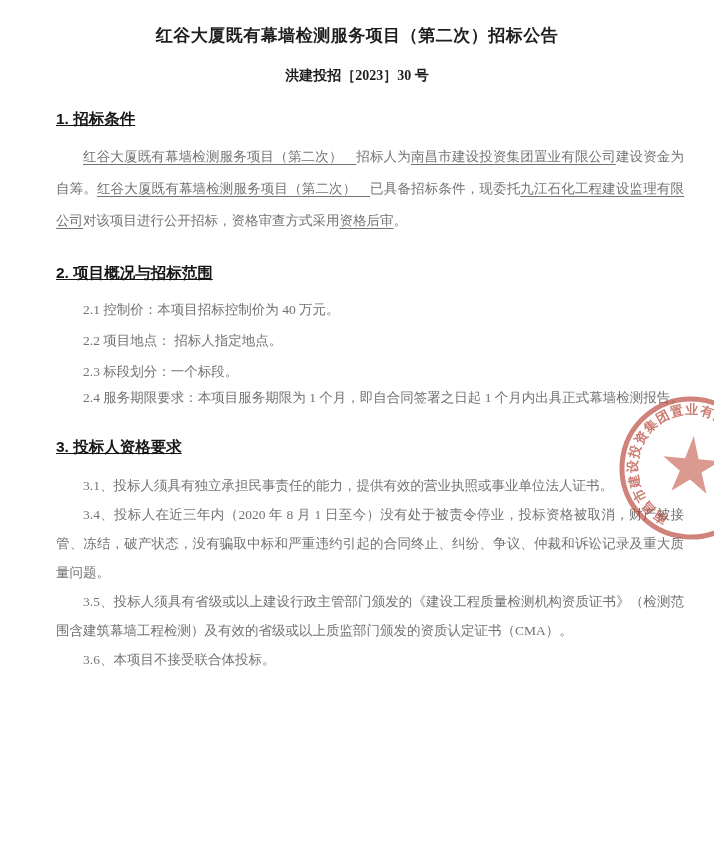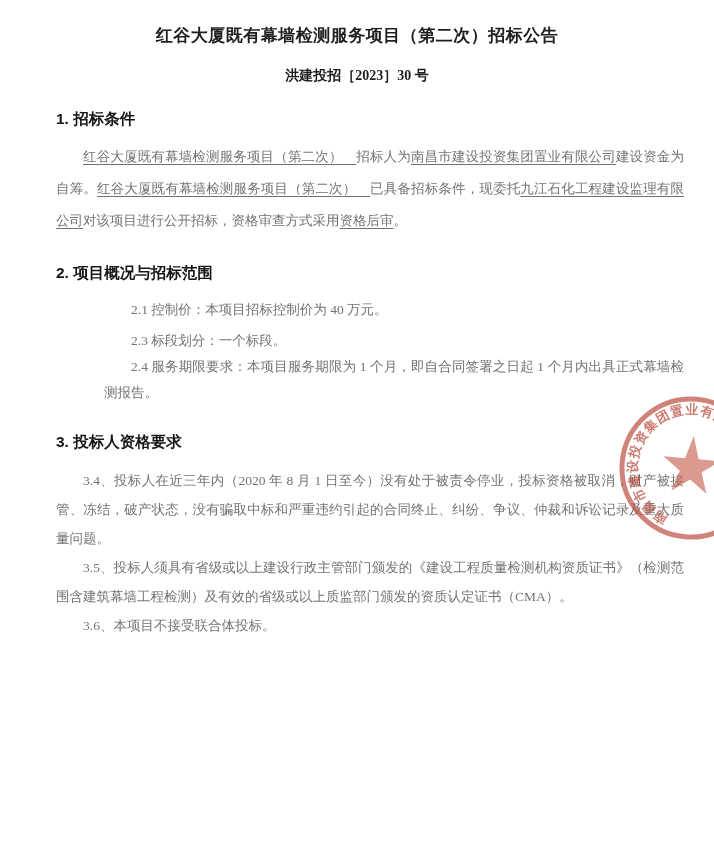--- a/index.html
+++ b/index.html
@@ -24,34 +24,35 @@
     font-size:14px;
     font-weight:bold;
   }
   .body-wrap { margin:24px 30px 0 56px; }
   .section h2 {
     margin:0;
     font-family:"Liberation Sans","DejaVu Sans",sans-serif;
     font-size:15.5px;
     font-weight:bold;
     color:#161616;
+    text-decoration:underline;
   }
   .section { margin-top:0; }
   .section + .section { margin-top:26px; }
   .para {
     margin:0;
     text-align:justify;
     text-indent:2em;
     font-size:13.5px;
     color:#737373;
   }
   .u { text-decoration:underline; text-underline-offset:3px; text-decoration-thickness:1px; }
   
   .sec-0 .para { line-height:32px; margin-top:11px; }
-  .sec-1 .para { line-height:26px;margin-left:48px; }
+  .sec-1 .para { line-height:26px; }
   .sec-1 .para:first-of-type { margin-top:13px; }
   .sec-1 .para.gap { margin-top:5px; }
   .sec-2 .para { line-height:29px; }
   .sec-2 .para:first-of-type { margin-top:13px; }
   .seal {
     position:absolute;
     left:611px; top:388px;
     width:160px; height:160px;
     transform:rotate(5deg);
     opacity:0.85;
@@ -73,25 +74,27 @@
   <div class="doc-no">洪建投招［2023］30 号</div>
 
   <div class="body-wrap" id="sections">
       <div class="section sec-0">
         <h2>1. 招标条件</h2>
         <p class="para"><span class="u">红谷大厦既有幕墙检测服务项目（第二次）　</span><span>招标人为</span><span class="u">南昌市建设投资集团置业有限公司</span><span>建设资金为自筹。</span><span class="u">红谷大厦既有幕墙检测服务项目（第二次）　</span><span>已具备招标条件，现委托</span><span class="u">九江石化工程建设监理有限公司</span><span>对该项目进行公开招标，资格审查方式采用</span><span class="u">资格后审</span><span>。</span></p>
       </div>
       <div class="section sec-1">
         <h2>2. 项目概况与招标范围</h2>
         <p class="para"><span>2.1 控制价：本项目招标控制价为 40 万元。</span></p>
+        <p class="para gap"><span>2.2 项目地点： 招标人指定地点。</span></p>
         <p class="para gap"><span>2.3 标段划分：一个标段。</span></p>
         <p class="para"><span>2.4 服务期限要求：本项目服务期限为 1 个月，即自合同签署之日起 1 个月内出具正式幕墙检测报告。</span></p>
       </div>
       <div class="section sec-2">
         <h2>3. 投标人资格要求</h2>
+        <p class="para"><span>3.1、投标人须具有独立承担民事责任的能力，提供有效的营业执照或事业单位法人证书。</span></p>
         <p class="para"><span>3.4、投标人在近三年内（2020 年 8 月 1 日至今）没有处于被责令停业，投标资格被取消，财产被接管、冻结，破产状态，没有骗取中标和严重违约引起的合同终止、纠纷、争议、仲裁和诉讼记录及重大质量问题。</span></p>
         <p class="para"><span>3.5、投标人须具有省级或以上建设行政主管部门颁发的《建设工程质量检测机构资质证书》（检测范围含建筑幕墙工程检测）及有效的省级或以上质监部门颁发的资质认定证书（CMA）。</span></p>
         <p class="para"><span>3.6、本项目不接受联合体投标。</span></p>
       </div>
     </div>
 
   <div class="seal">
     <svg width="160" height="160" viewBox="0 0 160 160">
       <circle cx="80" cy="80" r="69" fill="none" stroke="#b94a3c" stroke-width="5" opacity="0.8"></circle>
       <polygon opacity="0.8" fill="#c96a5c" points="80,48 86.8,70.7 108.5,70.7 90.9,83.6 97.6,104.3 80,91.5 62.4,104.3 69.1,83.6 51.5,70.7 73.2,70.7"></polygon>

